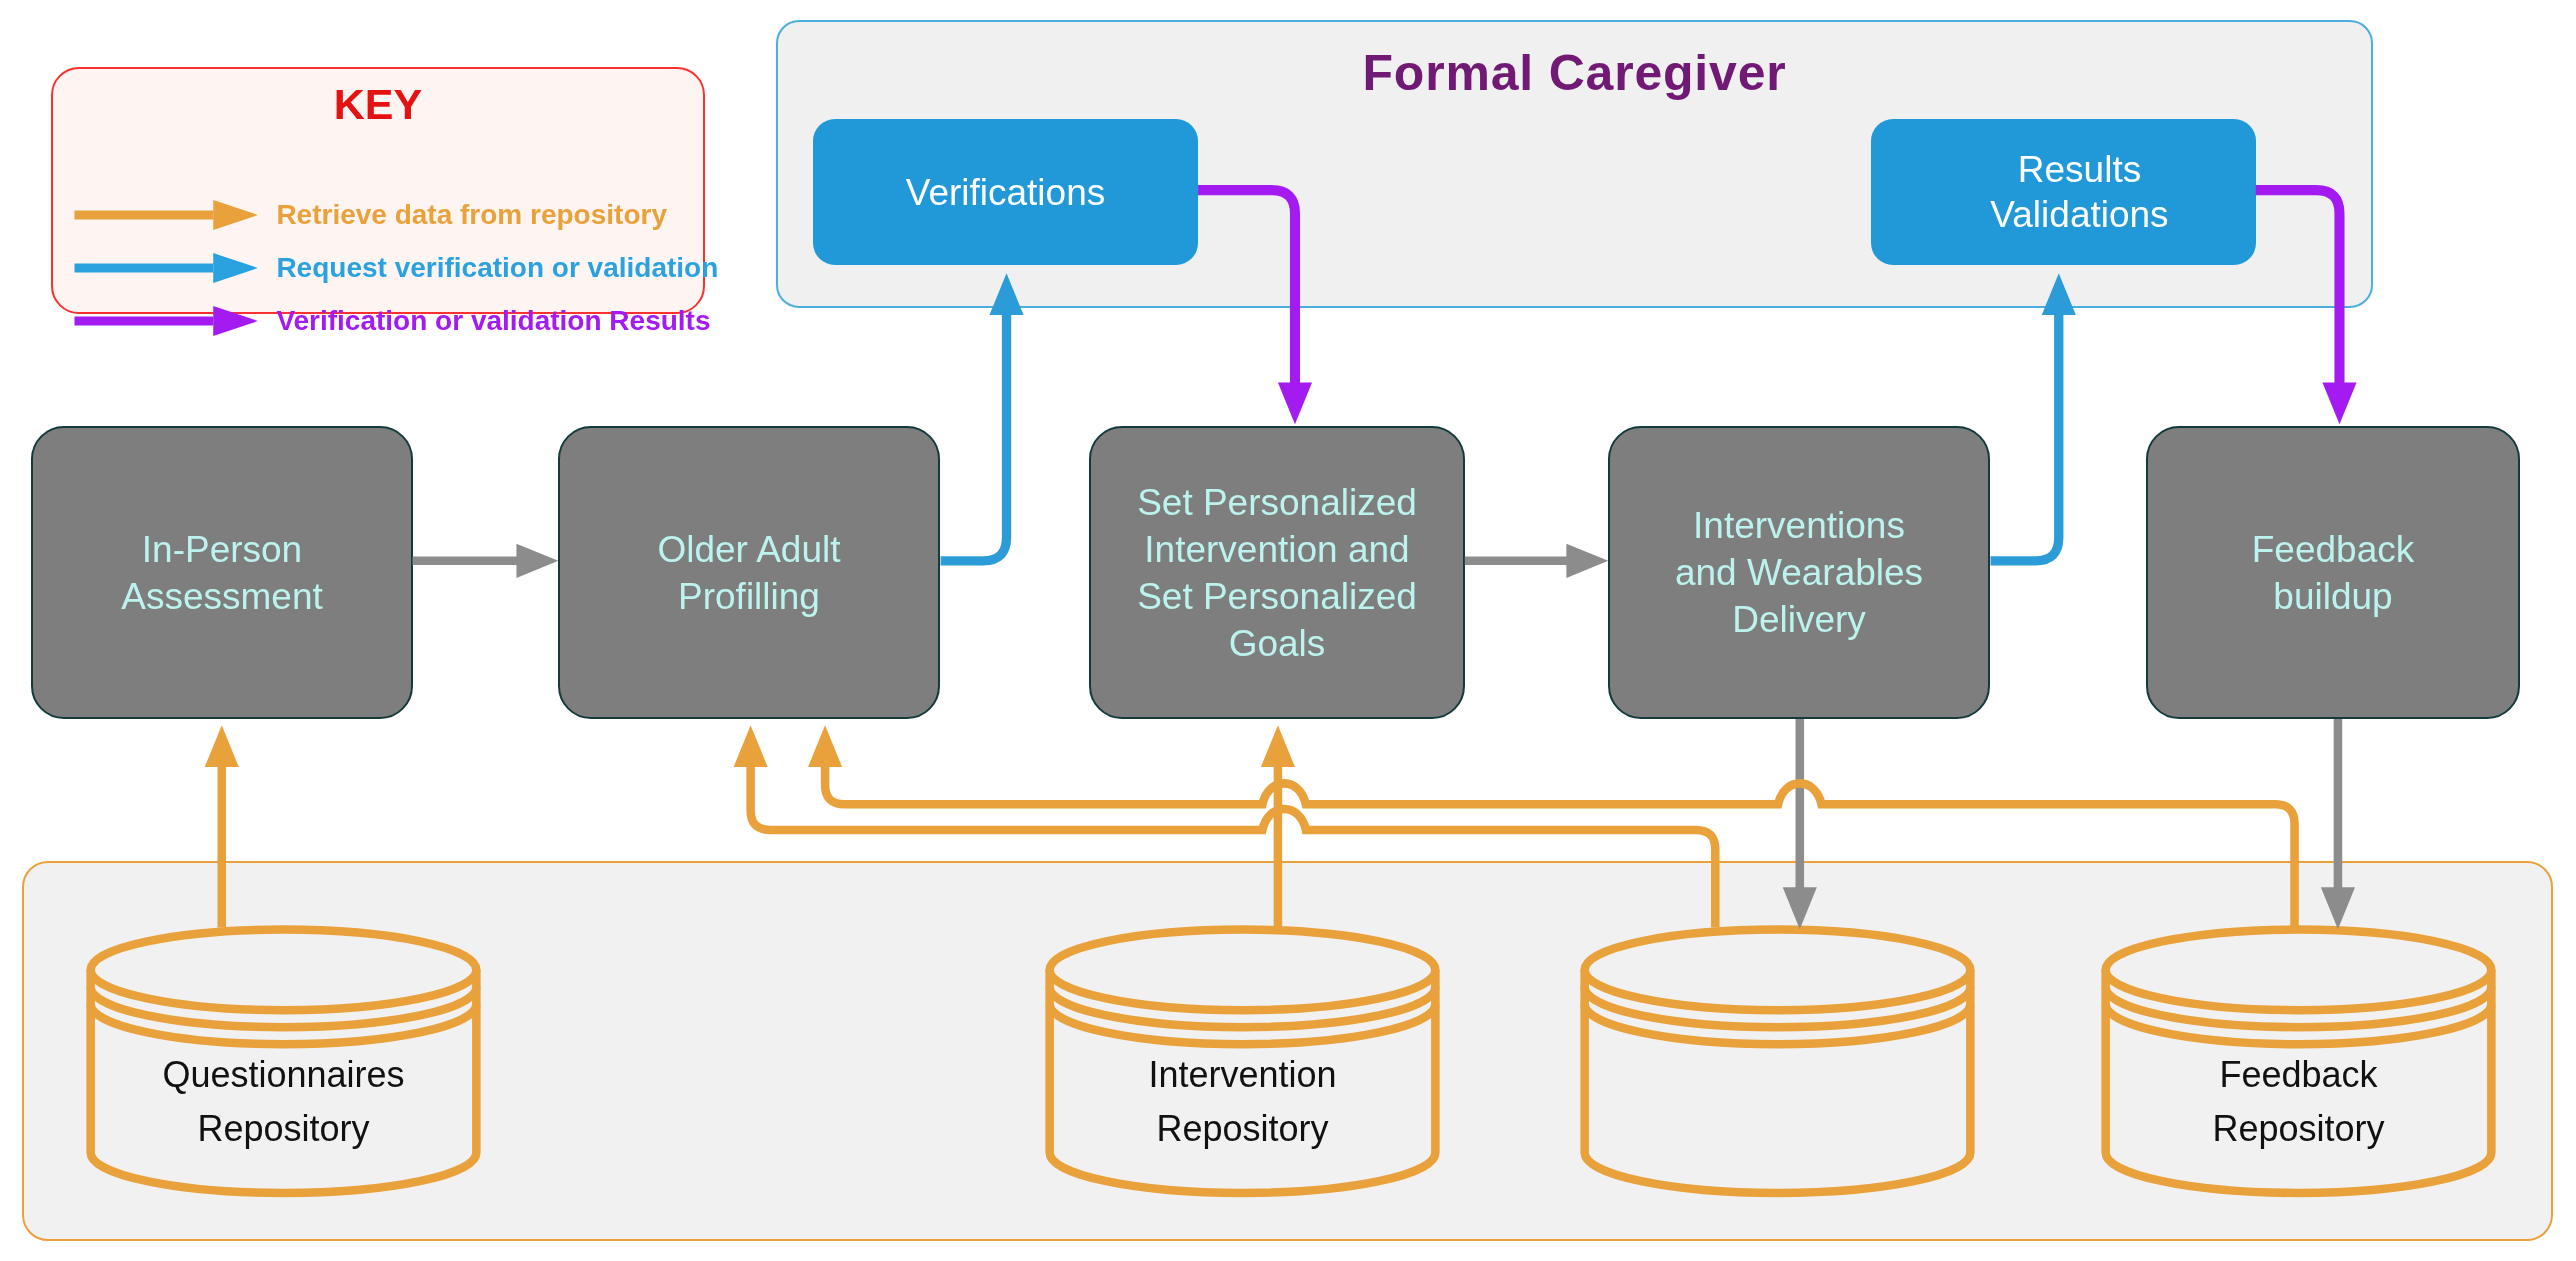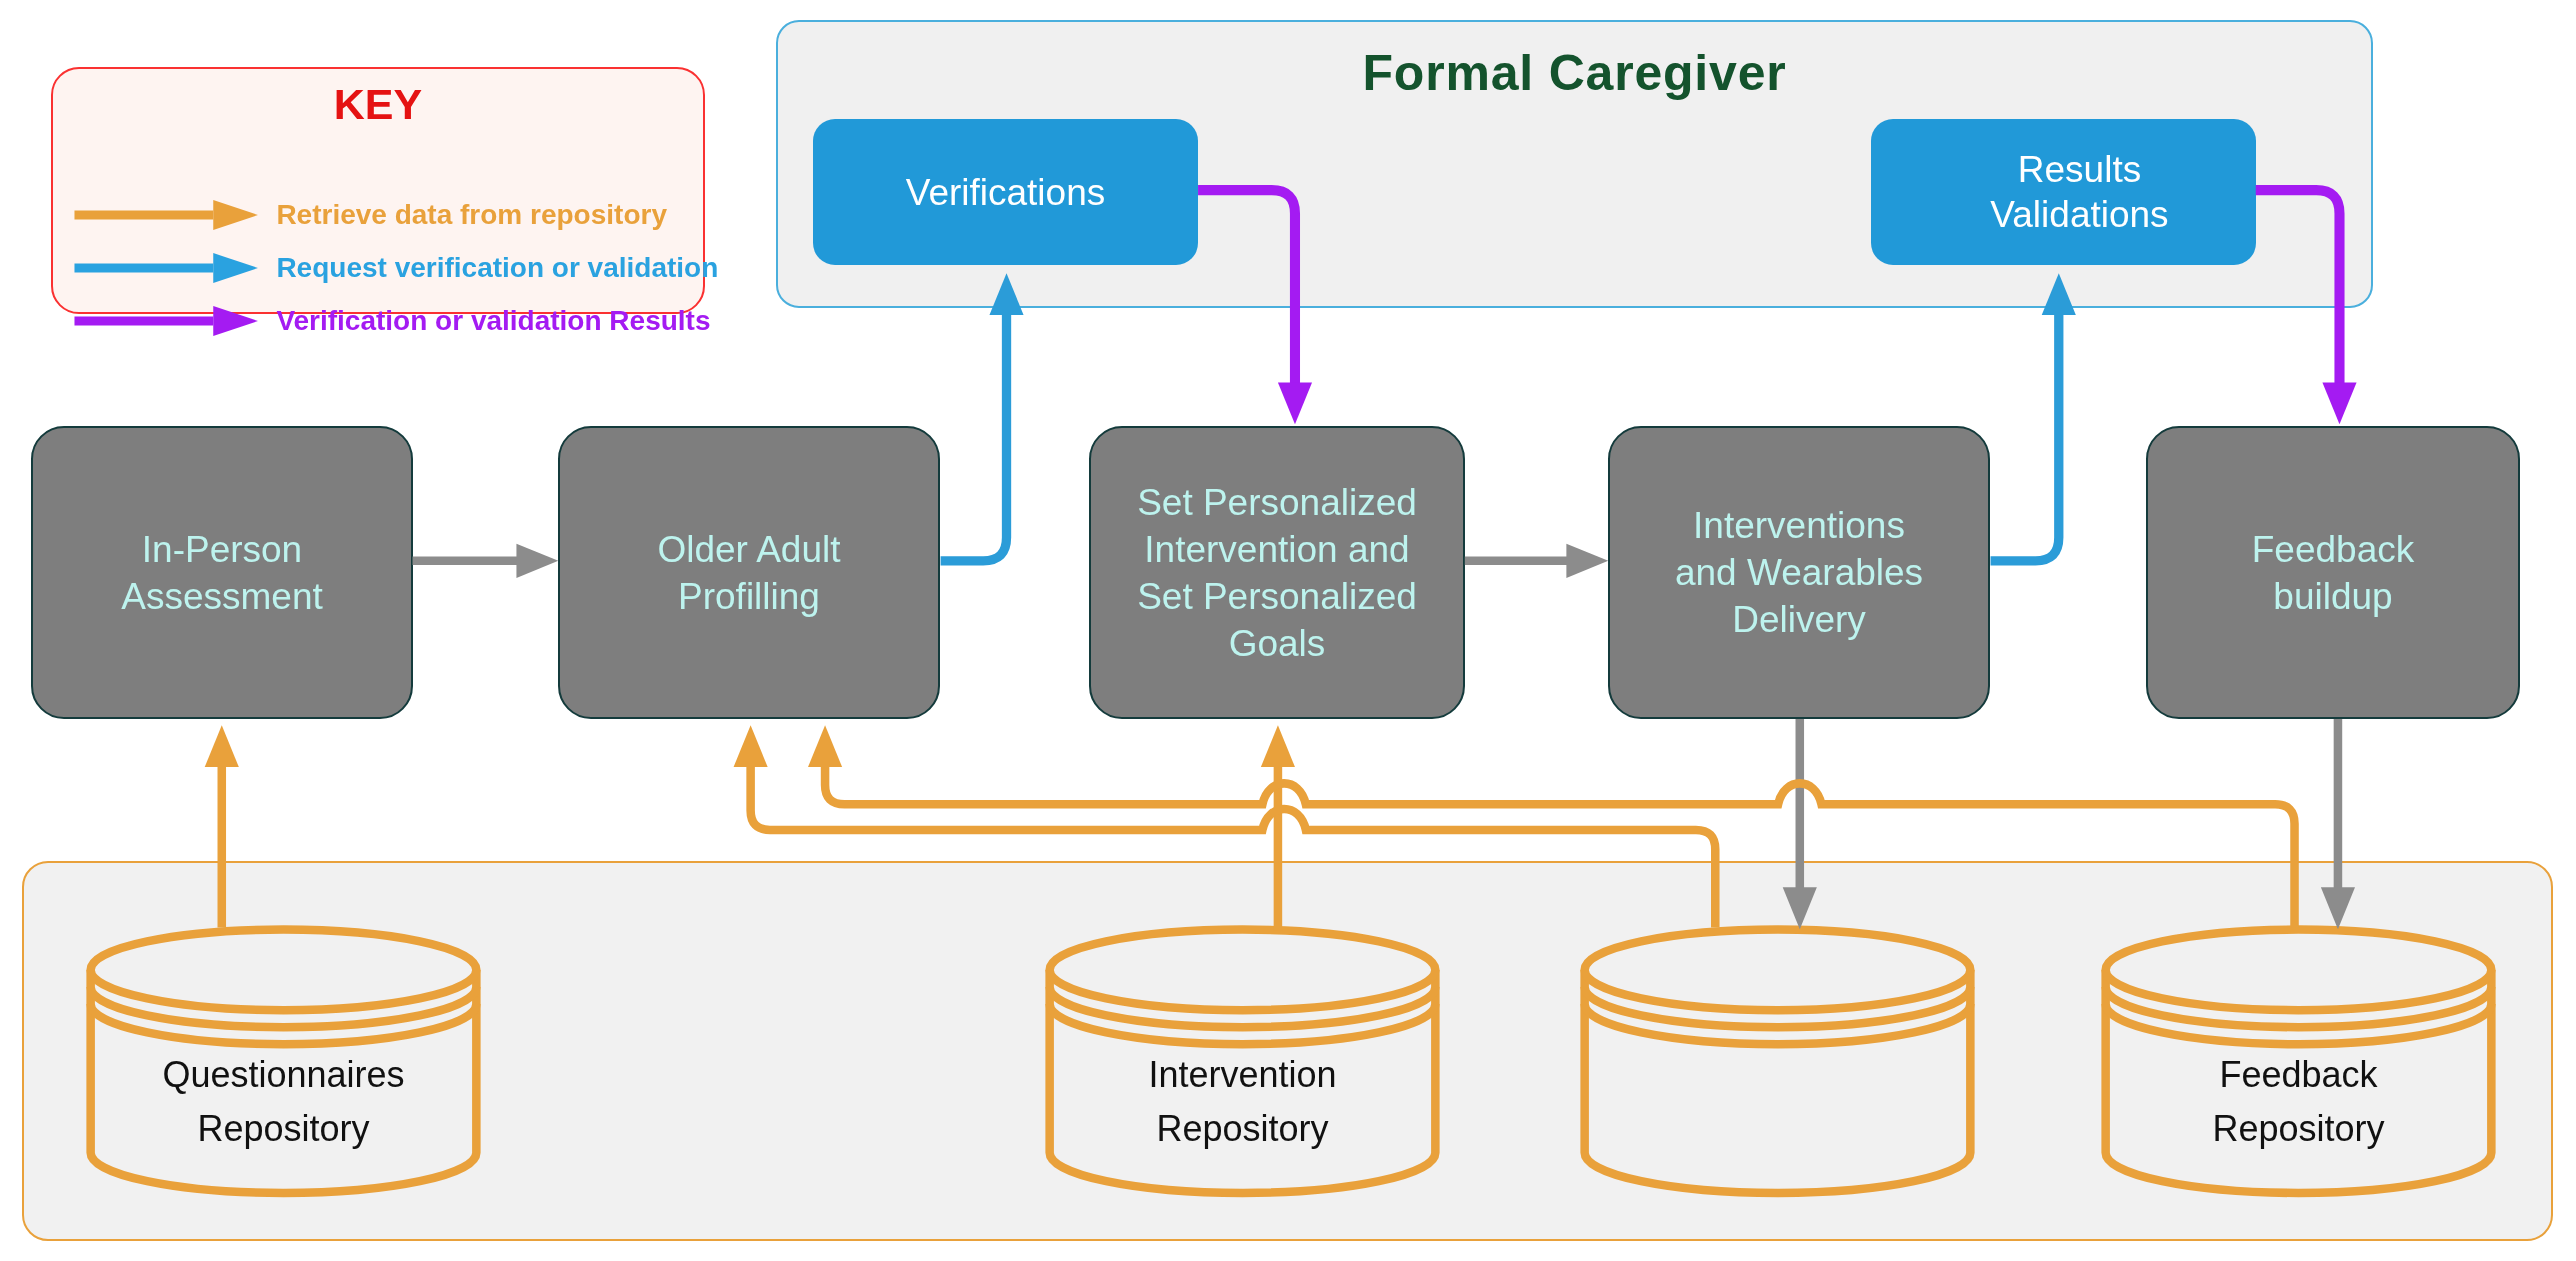--- a/index.html
+++ b/index.html
@@ -11,21 +11,21 @@
   .repo-container{
     position:absolute;left:22px;top:861px;width:2531px;height:380px;
     background:#f1f1f1;border:2.3px solid #e9a13b;border-radius:26px;box-sizing:border-box;
   }
   .caregiver-container{
     position:absolute;left:776px;top:20px;width:1597px;height:288px;
     background:#f0f0f0;border:2.3px solid #4aafdd;border-radius:23px;box-sizing:border-box;
   }
   .caregiver-title{
     position:absolute;left:0;top:22px;width:100%;text-align:center;
-    font-size:50px;font-weight:bold;color:#14532d;letter-spacing:0.8px;
+    font-size:50px;font-weight:bold;color:#701a75;letter-spacing:0.8px;
   }
   
   .key-box{
     position:absolute;left:51px;top:67px;width:654px;height:247px;
     background:#fef4f1;border:2.3px solid #fa3131;border-radius:28px;box-sizing:border-box;
   }
   .key-title{
     position:absolute;top:11px;left:0;width:100%;text-align:center;
     font-size:43px;font-weight:bold;color:#e51212;
   }

